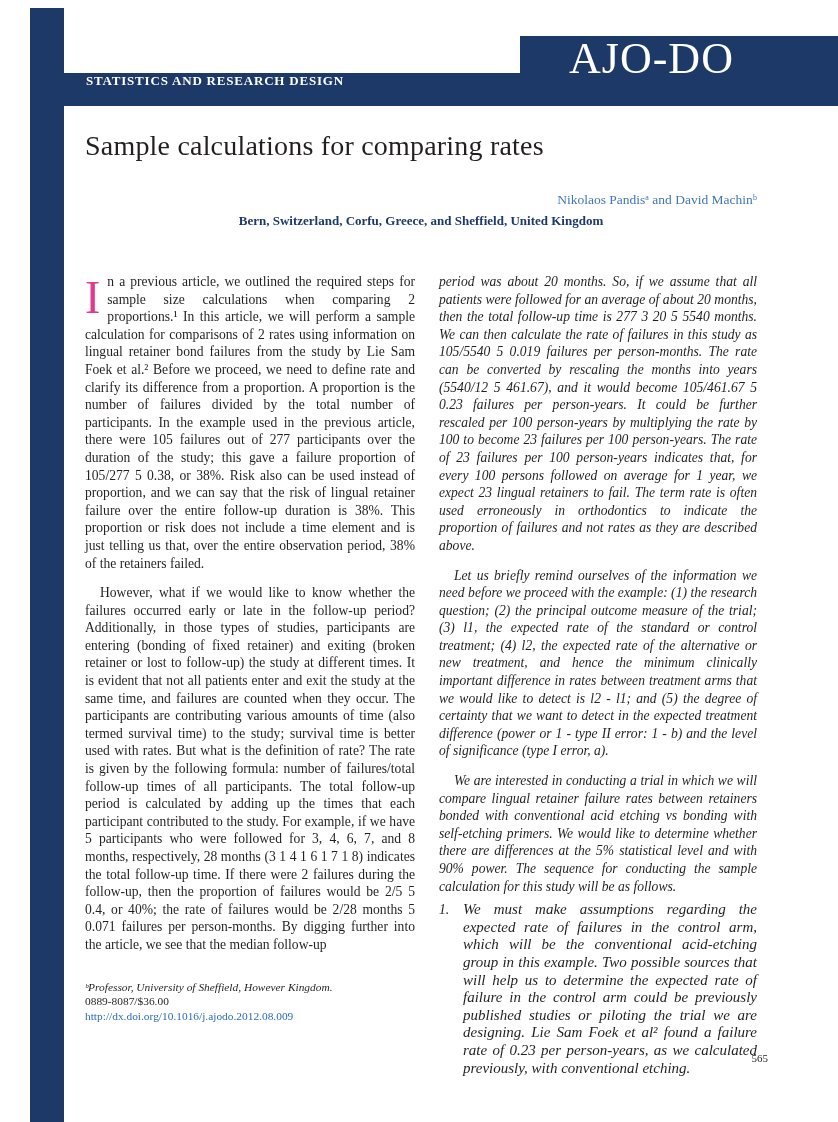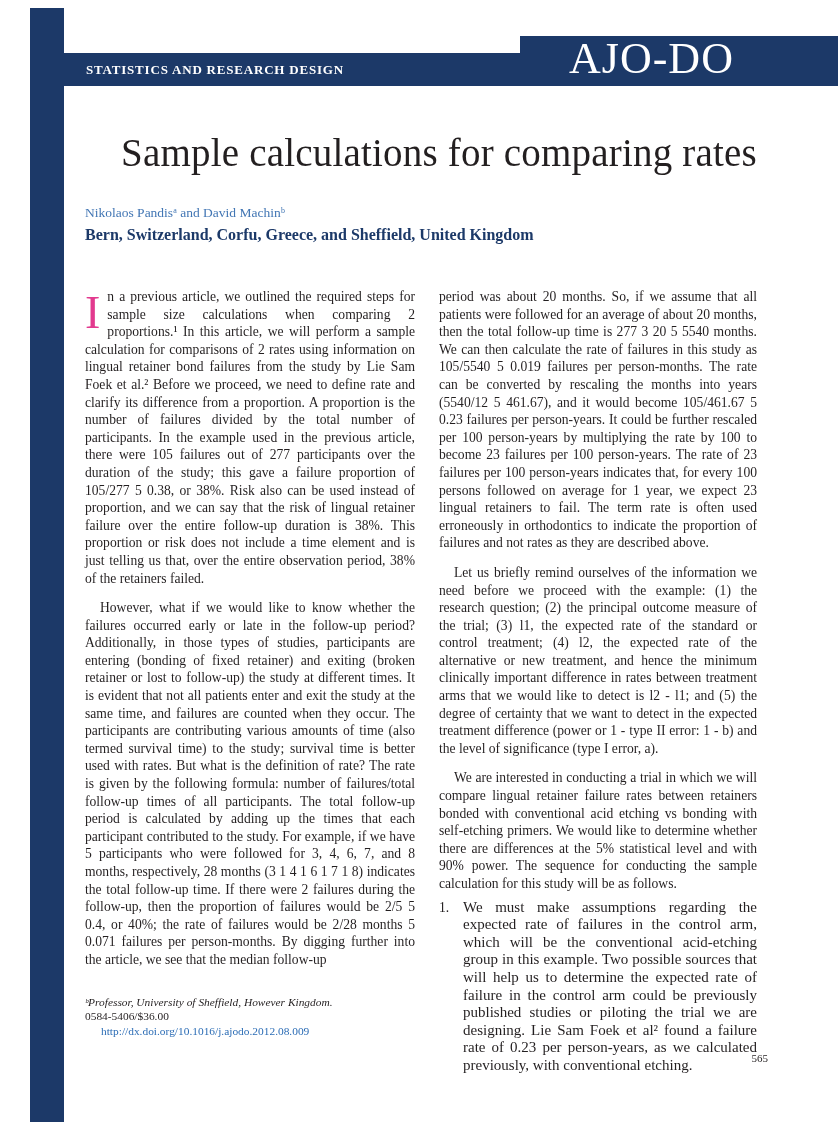--- a/index.html
+++ b/index.html
@@ -16,23 +16,23 @@
     background:#ffffff;
     font-family:"Liberation Serif","DejaVu Serif",serif;
     color:var(--text);
     overflow:hidden;
   }
   .side-strip{
     position:absolute;left:30px;top:8px;width:34px;bottom:0;
     background:var(--navy);
   }
   .header-band{
-    position:absolute;left:64px;top:53px;right:0;height:33px;
+    position:absolute;left:64px;top:73px;right:0;height:33px;
     background:var(--navy);
-    display:flex;align-items:center;
+    display:flex;
     padding-left:22px;box-sizing:border-box;
   }
   .section-label{
     color:#ffffff;
     font-size:13px;
     letter-spacing:0.8px;
     font-weight:bold;
   }
   .logo-block{
     position:absolute;left:520px;top:36px;right:0;height:45px;
@@ -44,40 +44,41 @@
     color:#ffffff;
     font-size:44px;
     letter-spacing:1px;
     font-family:"Liberation Serif","DejaVu Serif",serif;
   }
   .content{
     position:absolute;left:85px;top:120px;width:672px;
   }
   h1.article-title{
     margin:10px 0 30px 0;
-    font-size:39px;
+    font-size:28px;
     font-weight:normal;
     color:var(--text);
     letter-spacing:0.2px;
-    text-align:right;
   }
   .authors{
     color:var(--author_blue);
     font-size:13.5px;
     margin:0 0 5px 0;
+    text-align:right;
   }
   .affiliation{
     color:var(--navy);
-    font-size:16px;
+    font-size:13px;
     font-weight:bold;
     margin:0 0 44px 0;
+    text-align:center;
   }
   .columns{display:flex;gap:24px;}
   .col-left{width:330px;}
-  .col-right{width:318px;}
+  .col-right{width:318px;font-style:italic;}
   p.body-par{
     margin:0;
     font-size:13.6px;
     line-height:17.6px;
     text-align:justify;
   }
   p.indent{text-indent:15px;margin-top:12px;}
   .dropcap{
     float:left;
     font-size:46px;
@@ -90,21 +91,20 @@
     margin-top:26px;
     font-size:11.4px;
     line-height:14.6px;
   }
   .footnotes .fn-italic{font-style:italic;}
   .doi{
     display:block;
     color:var(--link_blue);
     text-decoration:none;
     cursor:pointer;
-    margin-left:16px;
   }
   .list-item{
     display:flex;
     margin-top:6px;
   }
   .list-num{
     width:24px;
     flex:none;
     font-size:13.6px;
     line-height:17.6px;
@@ -145,21 +145,21 @@
     <div class="affiliation">Bern, Switzerland, Corfu, Greece, and Sheffield, United Kingdom</div>
 
     <div class="columns">
 
       <div class="col col-left">
         <p class="body-par"><span class="dropcap">I</span><span>n a previous article, we outlined the required steps for sample size calculations when comparing 2 proportions.¹ In this article, we will perform a sample calculation for comparisons of 2 rates using information on lingual retainer bond failures from the study by Lie Sam Foek et al.² Before we proceed, we need to define rate and clarify its difference from a proportion. A proportion is the number of failures divided by the total number of participants. In the example used in the previous article, there were 105 failures out of 277 participants over the duration of the study; this gave a failure proportion of 105/277 5 0.38, or 38%. Risk also can be used instead of proportion, and we can say that the risk of lingual retainer failure over the entire follow-up duration is 38%. This proportion or risk does not include a time element and is just telling us that, over the entire observation period, 38% of the retainers failed.</span></p>
         <p class="body-par indent">However, what if we would like to know whether the failures occurred early or late in the follow-up period? Additionally, in those types of studies, participants are entering (bonding of fixed retainer) and exiting (broken retainer or lost to follow-up) the study at different times. It is evident that not all patients enter and exit the study at the same time, and failures are counted when they occur. The participants are contributing various amounts of time (also termed survival time) to the study; survival time is better used with rates. But what is the definition of rate? The rate is given by the following formula: number of failures/total follow-up times of all participants. The total follow-up period is calculated by adding up the times that each participant contributed to the study. For example, if we have 5 participants who were followed for 3, 4, 6, 7, and 8 months, respectively, 28 months (3 1 4 1 6 1 7 1 8) indicates the total follow-up time. If there were 2 failures during the follow-up, then the proportion of failures would be 2/5 5 0.4, or 40%; the rate of failures would be 2/28 months 5 0.071 failures per person-months. By digging further into the article, we see that the median follow-up</p>
 
         <div class="footnotes">
           <div class="fn-italic">ᵇProfessor, University of Sheffield, However Kingdom.</div>
-          <div>0584-5406/$36.00</div>
+          <div>0889-8087/$36.00</div>
           <a class="doi">http://dx.doi.org/10.1016/j.ajodo.2012.08.009</a>
         </div>
       </div>
 
       <div class="col col-right">
         <p class="body-par">period was about 20 months. So, if we assume that all patients were followed for an average of about 20 months, then the total follow-up time is 277 3 20 5 5540 months. We can then calculate the rate of failures in this study as 105/5540 5 0.019 failures per person-months. The rate can be converted by rescaling the months into years (5540/12 5 461.67), and it would become 105/461.67 5 0.23 failures per person-years. It could be further rescaled per 100 person-years by multiplying the rate by 100 to become 23 failures per 100 person-years. The rate of 23 failures per 100 person-years indicates that, for every 100 persons followed on average for 1 year, we expect 23 lingual retainers to fail. The term rate is often used erroneously in orthodontics to indicate the proportion of failures and not rates as they are described above.</p>
         <p class="body-par indent">Let us briefly remind ourselves of the information we need before we proceed with the example: (1) the research question; (2) the principal outcome measure of the trial; (3) l1, the expected rate of the standard or control treatment; (4) l2, the expected rate of the alternative or new treatment, and hence the minimum clinically important difference in rates between treatment arms that we would like to detect is l2 - l1; and (5) the degree of certainty that we want to detect in the expected treatment difference (power or 1 - type II error: 1 - b) and the level of significance (type I error, a).</p>
         <p class="body-par indent">We are interested in conducting a trial in which we will compare lingual retainer failure rates between retainers bonded with conventional acid etching vs bonding with self-etching primers. We would like to determine whether there are differences at the 5% statistical level and with 90% power. The sequence for conducting the sample calculation for this study will be as follows.</p>
 
         <div class="list-item">

